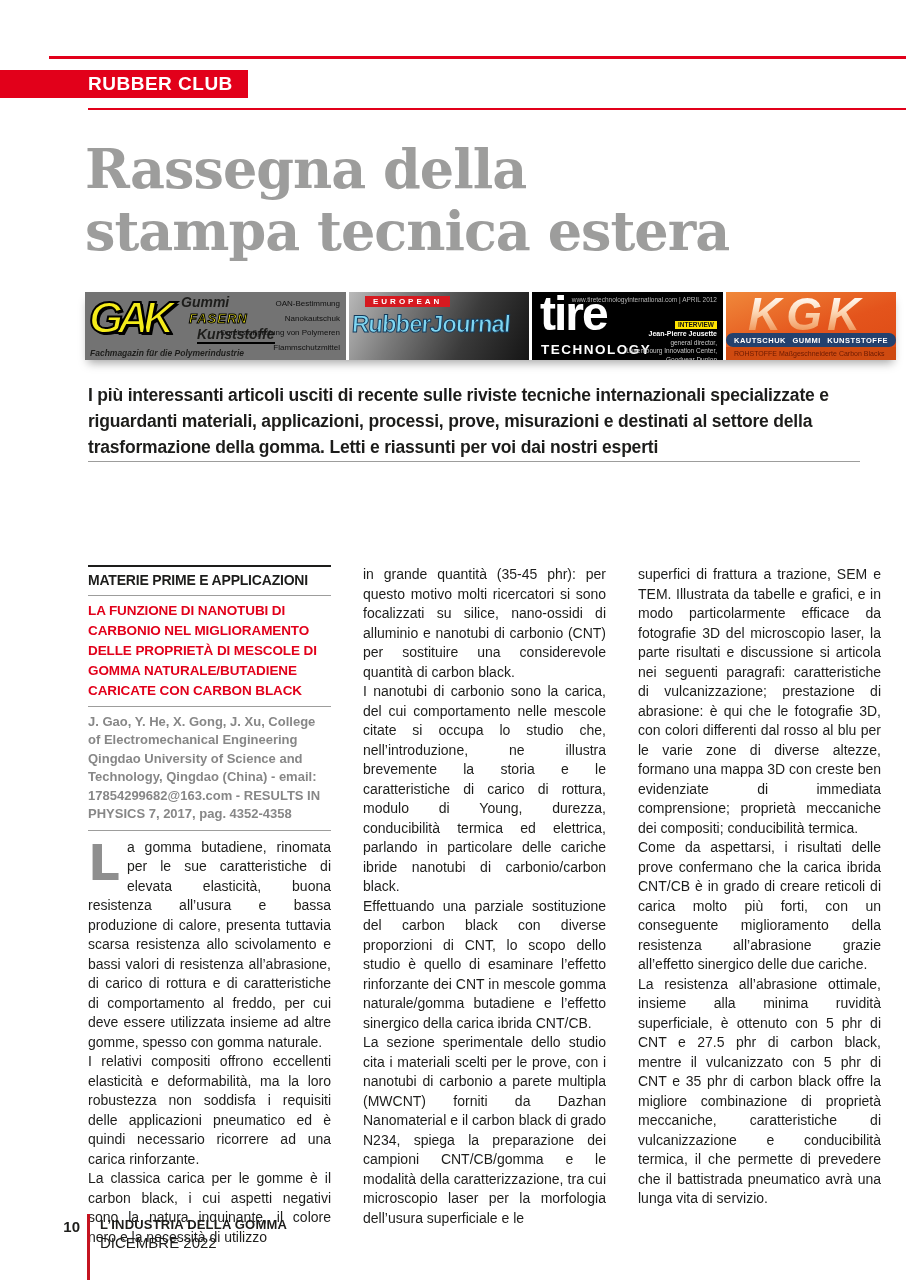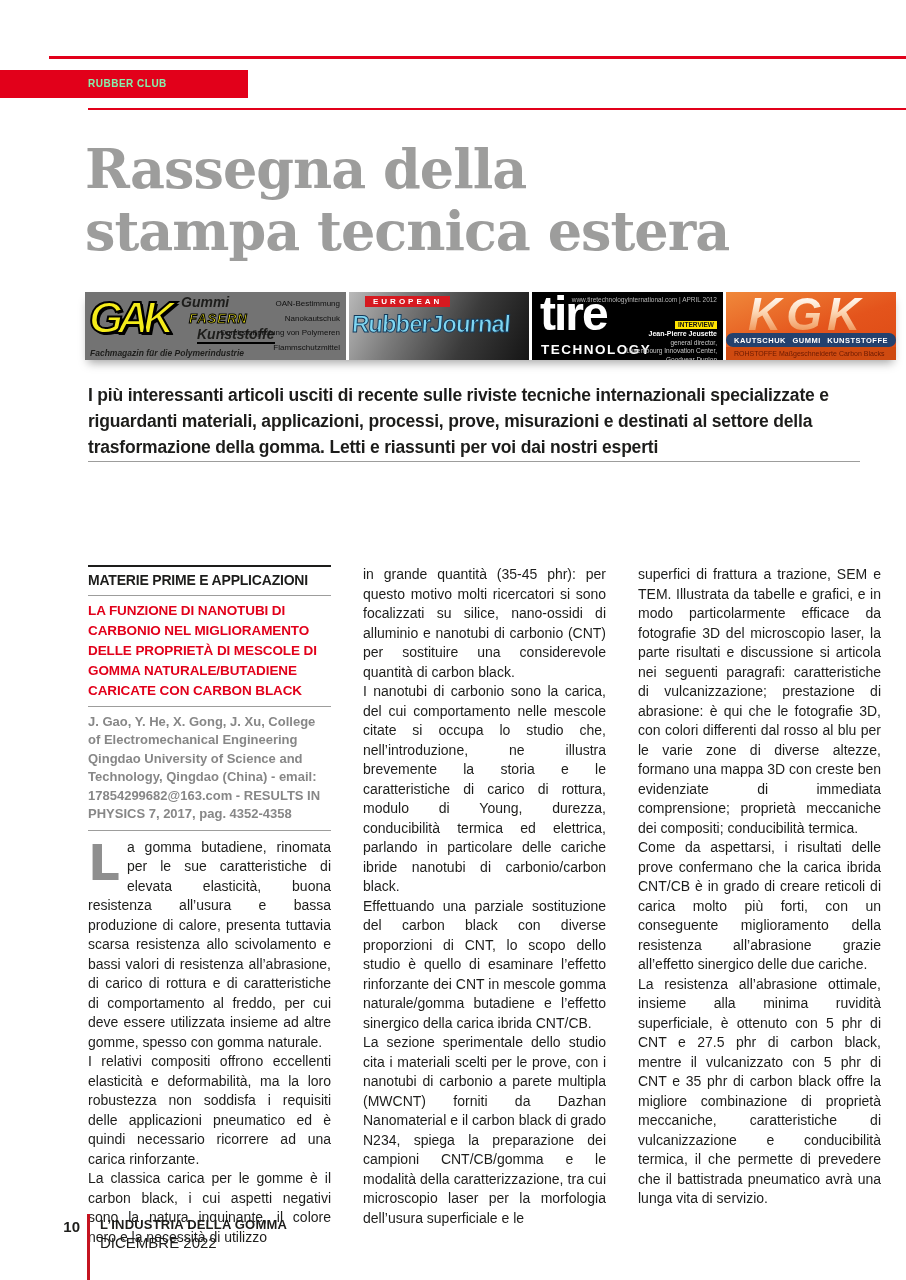--- a/index.html
+++ b/index.html
@@ -3,21 +3,21 @@
 <meta charset="utf-8">
 <style>
   html,body{margin:0;padding:0;background:#fff;}
   .page{position:relative;width:906px;height:1280px;background:#ffffff;overflow:hidden;
         font-family:"Liberation Sans",sans-serif;color:#1d1d1b;}
 
   
   .top-rule{position:absolute;left:49px;right:0;top:56px;height:3px;background:#e2001a;}
   .kicker{position:absolute;left:0;top:70px;width:248px;height:28px;background:#e2001a;
           box-sizing:border-box;padding-left:88px;}
-  .kicker span{color:#86efac;font-weight:bold;font-size:10px;line-height:28px;letter-spacing:.5px;}
+  .kicker span{color:#ffffff;font-weight:bold;font-size:19px;line-height:28px;letter-spacing:.5px;}
   .kicker-rule{position:absolute;left:88px;right:0;top:108px;height:2px;background:#e2001a;}
   .main-title{position:absolute;left:85px;top:138px;margin:0;
               font-family:"DejaVu Serif",serif;font-weight:700;font-size:54px;line-height:62px;
               color:#9d9d9c;letter-spacing:-1px;}
   .main-title span{display:block;}
 
   
   .mastheads{position:absolute;left:85px;top:292px;height:68px;display:flex;gap:3px;
              box-shadow:0 6px 9px -3px rgba(0,0,0,.35);}
   .logo{height:68px;position:relative;overflow:hidden;box-sizing:border-box;flex:none;}

